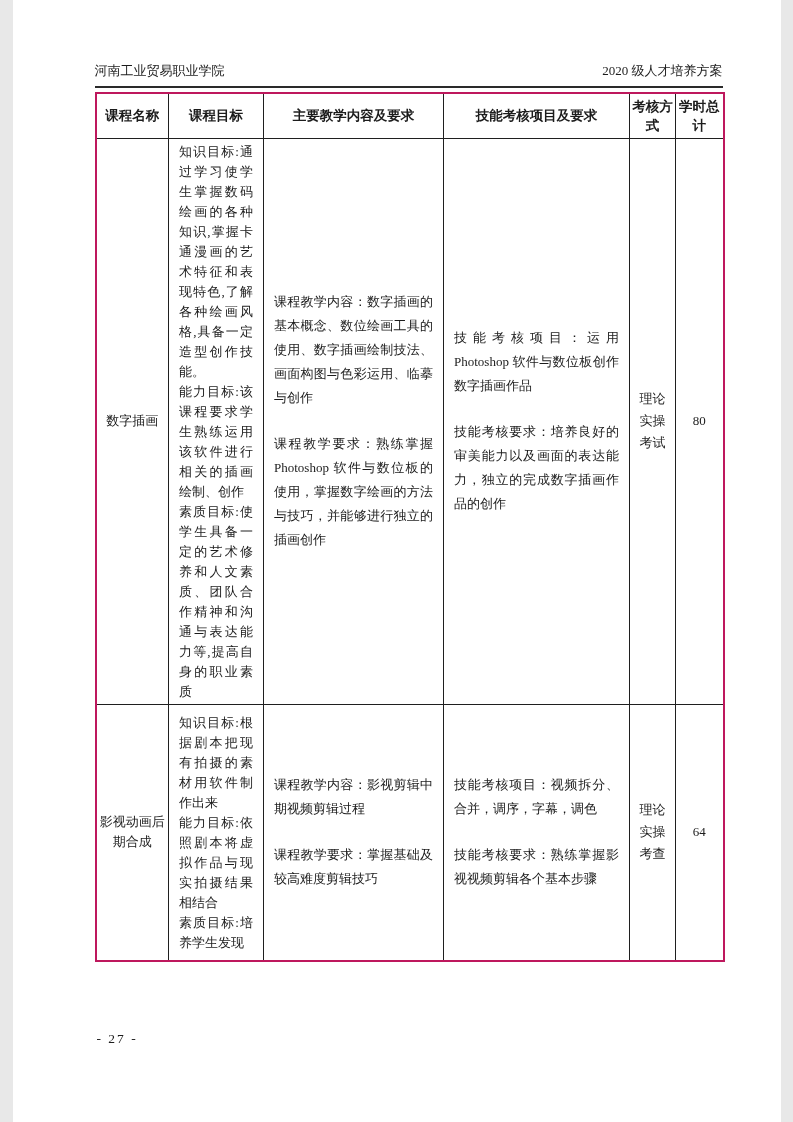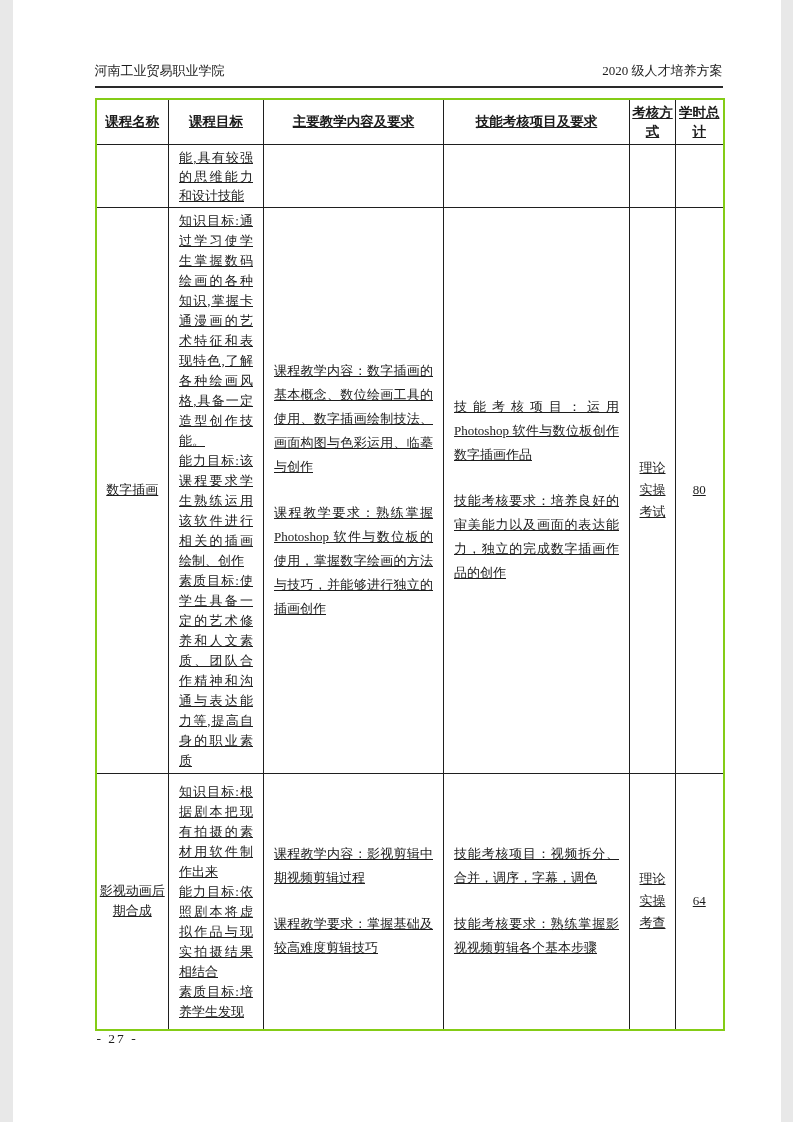--- a/index.html
+++ b/index.html
@@ -24,26 +24,25 @@
     justify-content: space-between;
     align-items: flex-end;
     font-size: 13px;
     padding-bottom: 6px;
     border-bottom: 2px solid #2a2a2a;
   }
   
   table.course-table {
     position: absolute;
     left: 82px;
-    top: 98px;
+    top: 92px;
     width: 628px;
     border-collapse: collapse;
     table-layout: fixed;
-    border: 2px solid #84cc16;
-    text-decoration: underline;
+    border: 2px solid #be185d;
   }
   table.course-table th,
   table.course-table td {
     border: 1px solid #1f1f1f;
     font-size: 13px;
     vertical-align: middle;
     overflow: hidden;
   }
   table.course-table th {
     font-weight: bold;
@@ -127,30 +126,20 @@
       <tr>
         <th>课程名称</th>
         <th>课程目标</th>
         <th>主要教学内容及要求</th>
         <th>技能考核项目及要求</th>
         <th>考核方式</th>
         <th>学时总计</th>
       </tr>
     </thead>
     <tbody>
-      <tr class="row-cont">
-        <td class="cell-course"></td>
-        <td class="cell-objectives">
-          <p>能,具有较强的思维能力和设计技能</p>
-        </td>
-        <td class="cell-content"></td>
-        <td class="cell-assessment"></td>
-        <td class="cell-method"></td>
-        <td class="cell-hours"></td>
-      </tr>
 
       <tr class="row-main1">
         <td class="cell-course">数字插画</td>
         <td class="cell-objectives">
           <p>知识目标:通过学习使学生掌握数码绘画的各种知识,掌握卡通漫画的艺术特征和表现特色,了解各种绘画风格,具备一定造型创作技能。</p>
           <p>能力目标:该课程要求学生熟练运用该软件进行相关的插画绘制、创作</p>
           <p>素质目标:使学生具备一定的艺术修养和人文素质、团队合作精神和沟通与表达能力等,提高自身的职业素质</p>
         </td>
         <td class="cell-content">
           <p>课程教学内容：数字插画的基本概念、数位绘画工具的使用、数字插画绘制技法、画面构图与色彩运用、临摹与创作</p>

